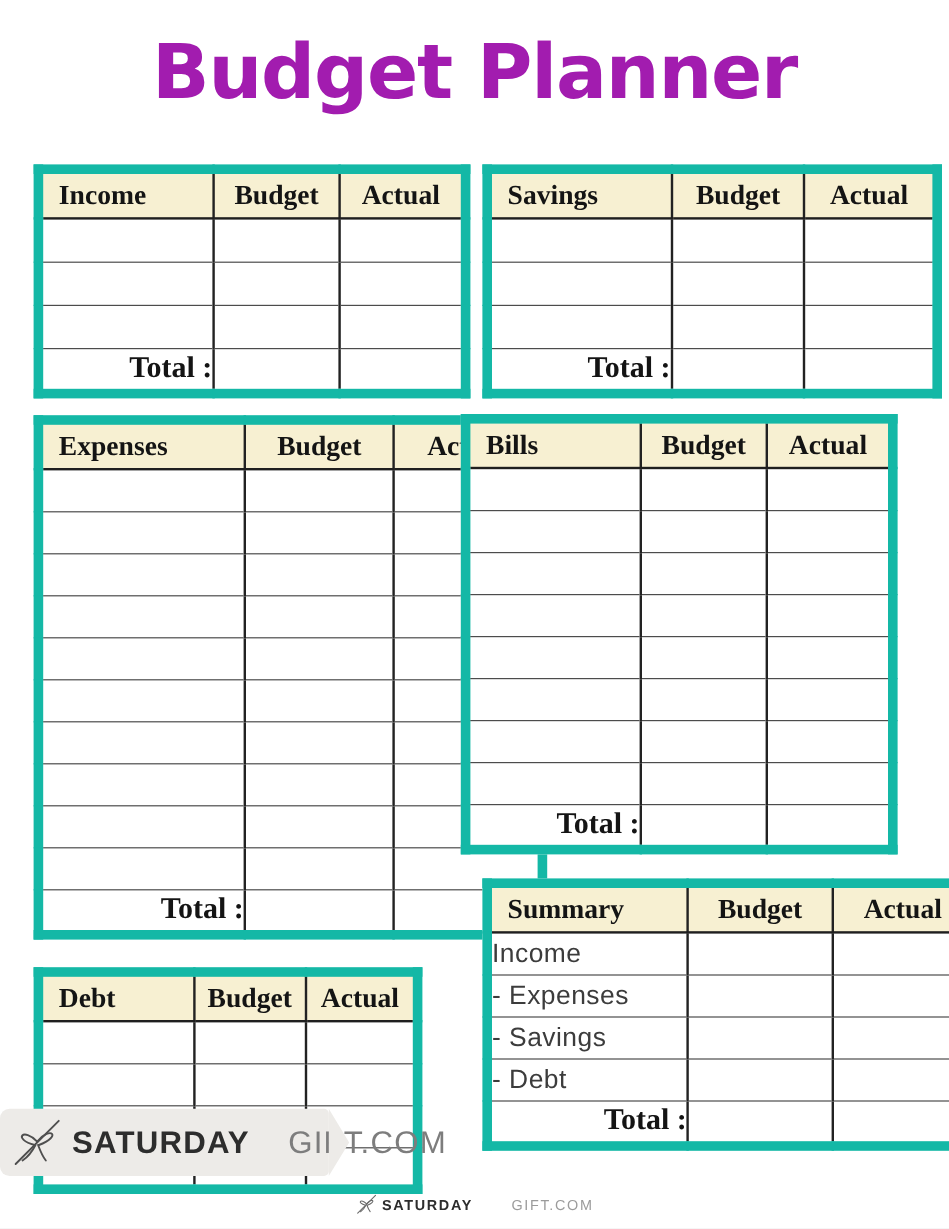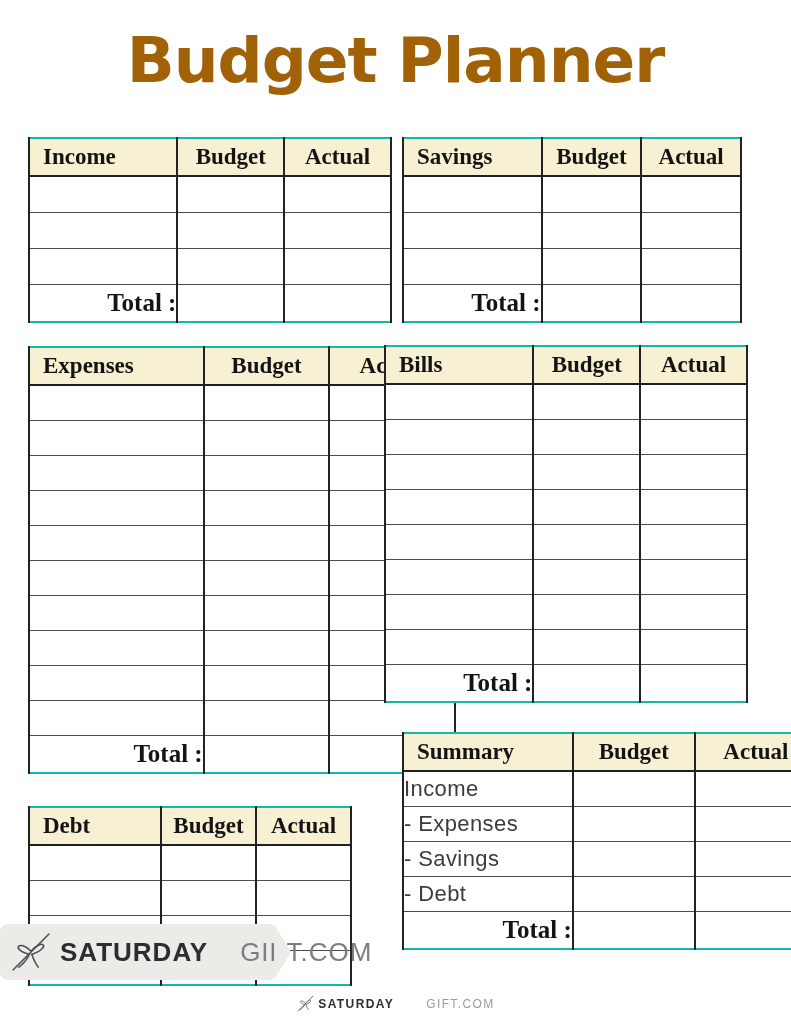--- a/index.html
+++ b/index.html
@@ -7,26 +7,26 @@
     position:relative;width:791px;height:1024px;margin:0 auto;
     background:#ffffff;overflow:hidden;
     font-family:"Liberation Sans", sans-serif;
   }
   
   .title{
     position:absolute;left:0;right:0;top:22px;margin:0;
     text-align:center;
     font-family:"DejaVu Sans", sans-serif;
     font-weight:700;font-size:63px;line-height:1.25;
-    letter-spacing:-1px;color:#a16207;
+    letter-spacing:-1px;color:#a21caf;
   }
   
   table.bp{
     position:absolute;border-collapse:collapse;table-layout:fixed;
-    border:2px solid #14b8a6;background:#fff;
+    border:8px solid #14b8a6;background:#fff;
   }
   table.bp th,table.bp td{
     padding:0;
     border-top:1px solid #4c4c4c;border-bottom:1px solid #4c4c4c;
     border-left:2px solid #222222;border-right:2px solid #222222;
   }
   table.bp thead th{
     background:#f7f0d2;
     border-bottom:2px solid #1f1f1f;
     font-family:"Liberation Serif", serif;
@@ -40,21 +40,21 @@
   td.tl{
     font-family:"Liberation Serif", serif;
     font-weight:700;font-size:25px;color:#141414;
     text-align:right;padding-left:13px;
   }
   td.slabel{
     font-size:22px;color:#3c3c3c;letter-spacing:.4px;
     text-align:left;padding-left:11px;font-weight:400;
   }
   .t-income {left:28px; top:137px; width:364px;}
-  .t-savings {left:402px;top:137px; width:340px;}
+  .t-savings {left:402px;top:137px; width:383px;}
   .t-expenses{left:28px; top:346px; width:428px;}
   .t-bills   {left:384px;top:345px; width:364px;}
   .t-summary {left:402px;top:732px; width:416px;}
   .t-debt    {left:28px; top:806px; width:324px;}
   col.c1{width:41%;} col.c2{width:29.5%;} col.c3{width:29.5%;}
   
   .banner{
     position:absolute;left:0;top:924px;width:266px;height:56px;
     background:#edebe8;border-radius:8px 4px 4px 8px;
     display:flex;align-items:center;gap:6px;padding-left:8px;

